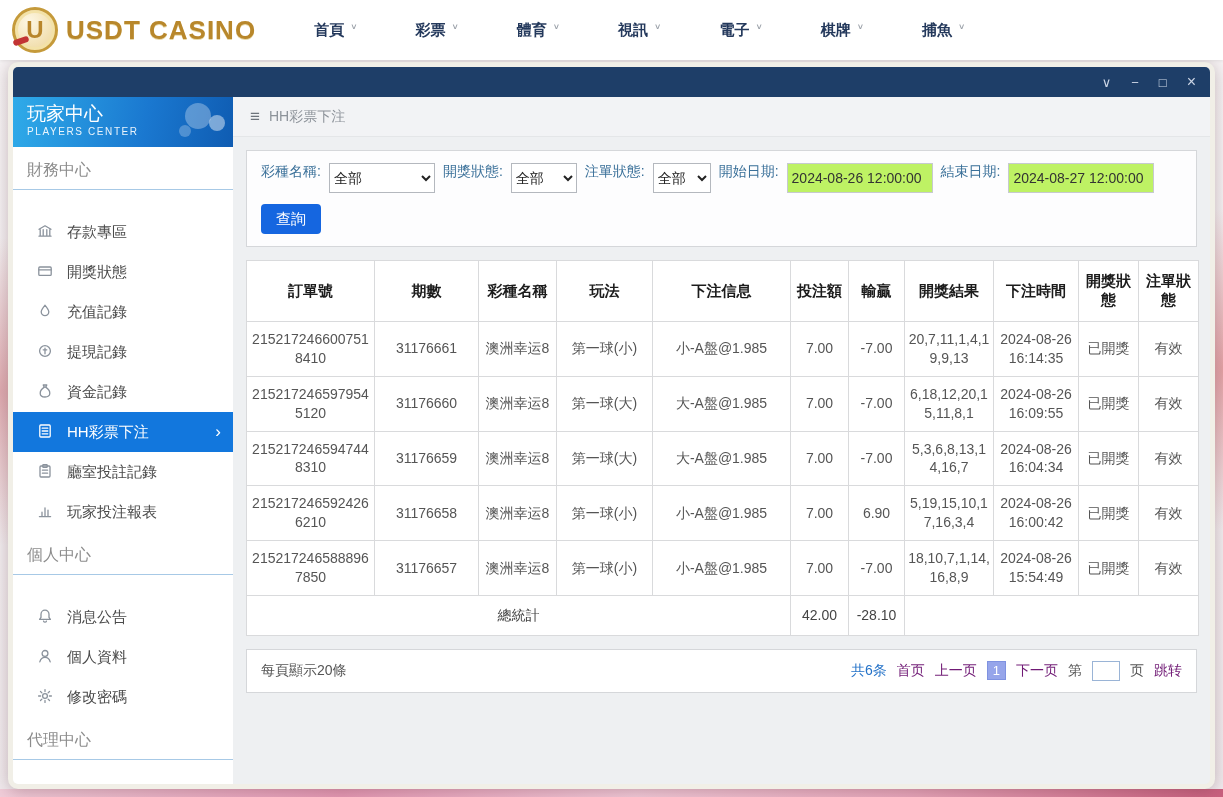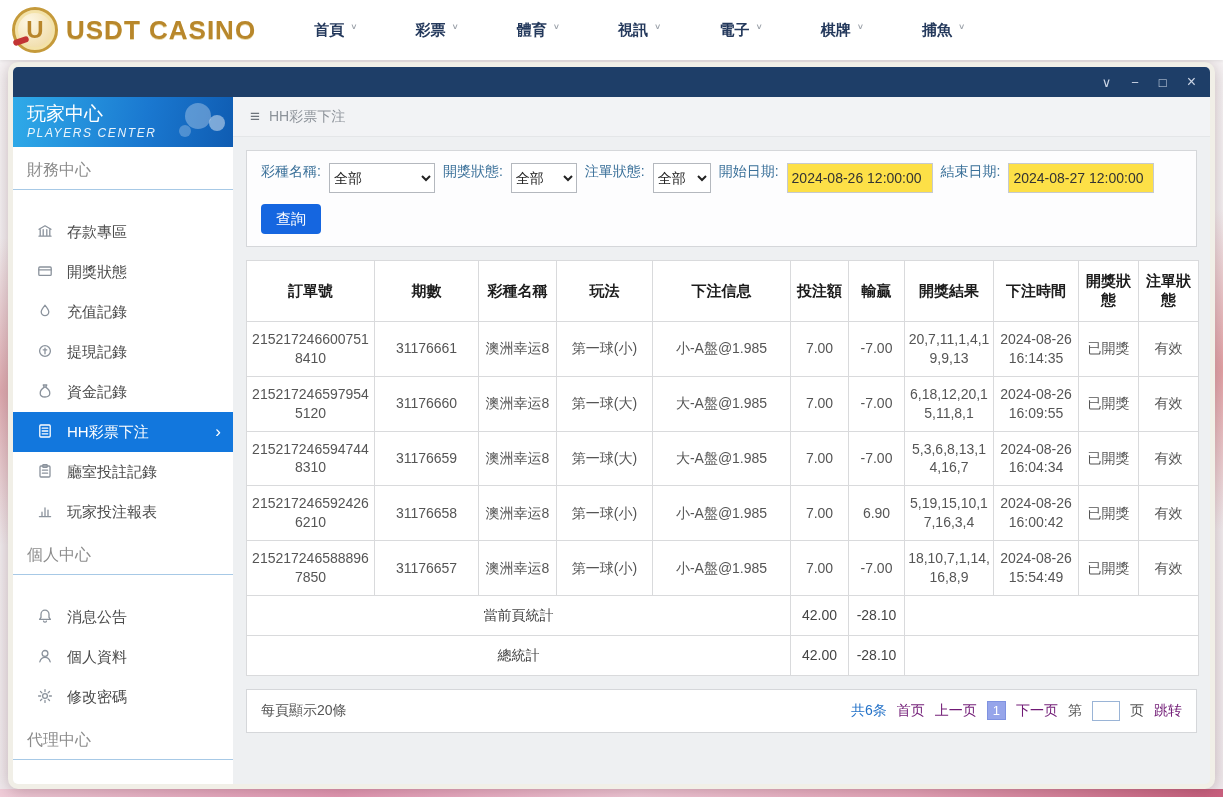--- a/index.html
+++ b/index.html
@@ -69,21 +69,21 @@
   .window-body{ flex:1; display:flex; min-height:0; }
 
   
   .sidebar{ width:220px; flex:0 0 220px; background:#fff; overflow:hidden; }
   .sidebar-header{
     height:50px; position:relative; overflow:hidden;
     background:linear-gradient(100deg,#2fabe9 0%,#1a78d0 60%,#0f5cb2 100%);
     padding:6px 0 0 14px;
   }
   .sh-title{ font-size:19px; font-weight:normal; color:#fff; line-height:1.2; }
-  .sh-sub{ font-size:12px; color:rgba(255,255,255,.9); letter-spacing:1.6px;font-style:italic; }
+  .sh-sub{ font-size:10px; color:rgba(255,255,255,.9); letter-spacing:1.6px; }
   .sh-deco{ position:absolute; right:8px; top:4px; width:58px; height:42px; }
   .sh-deco .b1,.sh-deco .b2,.sh-deco .b3{ position:absolute; border-radius:50%; }
   .sh-deco .b1{ width:26px; height:26px; right:14px; top:2px; background:rgba(255,255,255,.30); }
   .sh-deco .b2{ width:16px; height:16px; right:0; top:14px; background:rgba(255,255,255,.45); }
   .sh-deco .b3{ width:12px; height:12px; right:34px; top:24px; background:rgba(255,255,255,.25); }
 
   .section-title{
     font-size:16px; color:#8c8c8c; padding:13px 14px 8px 14px;
     border-bottom:1px solid #a7c9e6; margin-bottom:22px;
   }
@@ -109,21 +109,21 @@
   .content{ flex:1; min-height:0; padding:13px; display:flex; flex-direction:column; gap:13px; }
 
   .filter-panel{ background:#fdfdfe; border:1px solid #d5d7da; padding:12px 14px; }
   .filter-row{ display:flex; align-items:flex-start; gap:8px; flex-wrap:wrap; }
   .f-label{ color:#3a7099; font-size:14px; white-space:nowrap; }
   .filter-row select{
     height:30px; border:1px solid #b4b8be; background:#fff; font-size:14px; color:#222;
   }
   .sel-lottery{ width:106px; } .sel-draw{ width:66px; } .sel-order{ width:58px; }
   .date-input{
-    height:30px; width:146px; border:1px solid #c6cacf; background:#fde047;
+    height:30px; width:146px; border:1px solid #c6cacf; background:#bef264;
     font-size:14px; color:#333; padding:0 4px;
     font-family:"Liberation Sans","DejaVu Sans",sans-serif;
   }
   .search-btn{
     margin-top:11px; background:#1566e0; color:#fff; border:none; border-radius:4px;
     height:30px; padding:0 15px; font-size:15px; cursor:pointer;
     font-family:"Liberation Sans","DejaVu Sans",sans-serif;
   }
 
   .table-panel{ background:#fff; }
@@ -420,26 +420,20 @@
                   <td>第一球(小)</td>
                   <td>小-A盤@1.985</td>
                   <td>7.00</td>
                   <td>-7.00</td>
                   <td>18,10,7,1,14,16,8,9</td>
                   <td>2024-08-26 15:54:49</td>
                   <td>已開獎</td>
                   <td>有效</td>
                 </tr>
                 <tr class="summary">
-                  <td colspan="5">當前頁統計</td>
-                  <td>42.00</td>
-                  <td>-28.10</td>
-                  <td colspan="4"></td>
-                </tr>
-                <tr class="summary">
                   <td colspan="5">總統計</td>
                   <td>42.00</td>
                   <td>-28.10</td>
                   <td colspan="4"></td>
                 </tr>
               </tbody>
             </table>
         </div>
 
         <div class="footer-bar">

